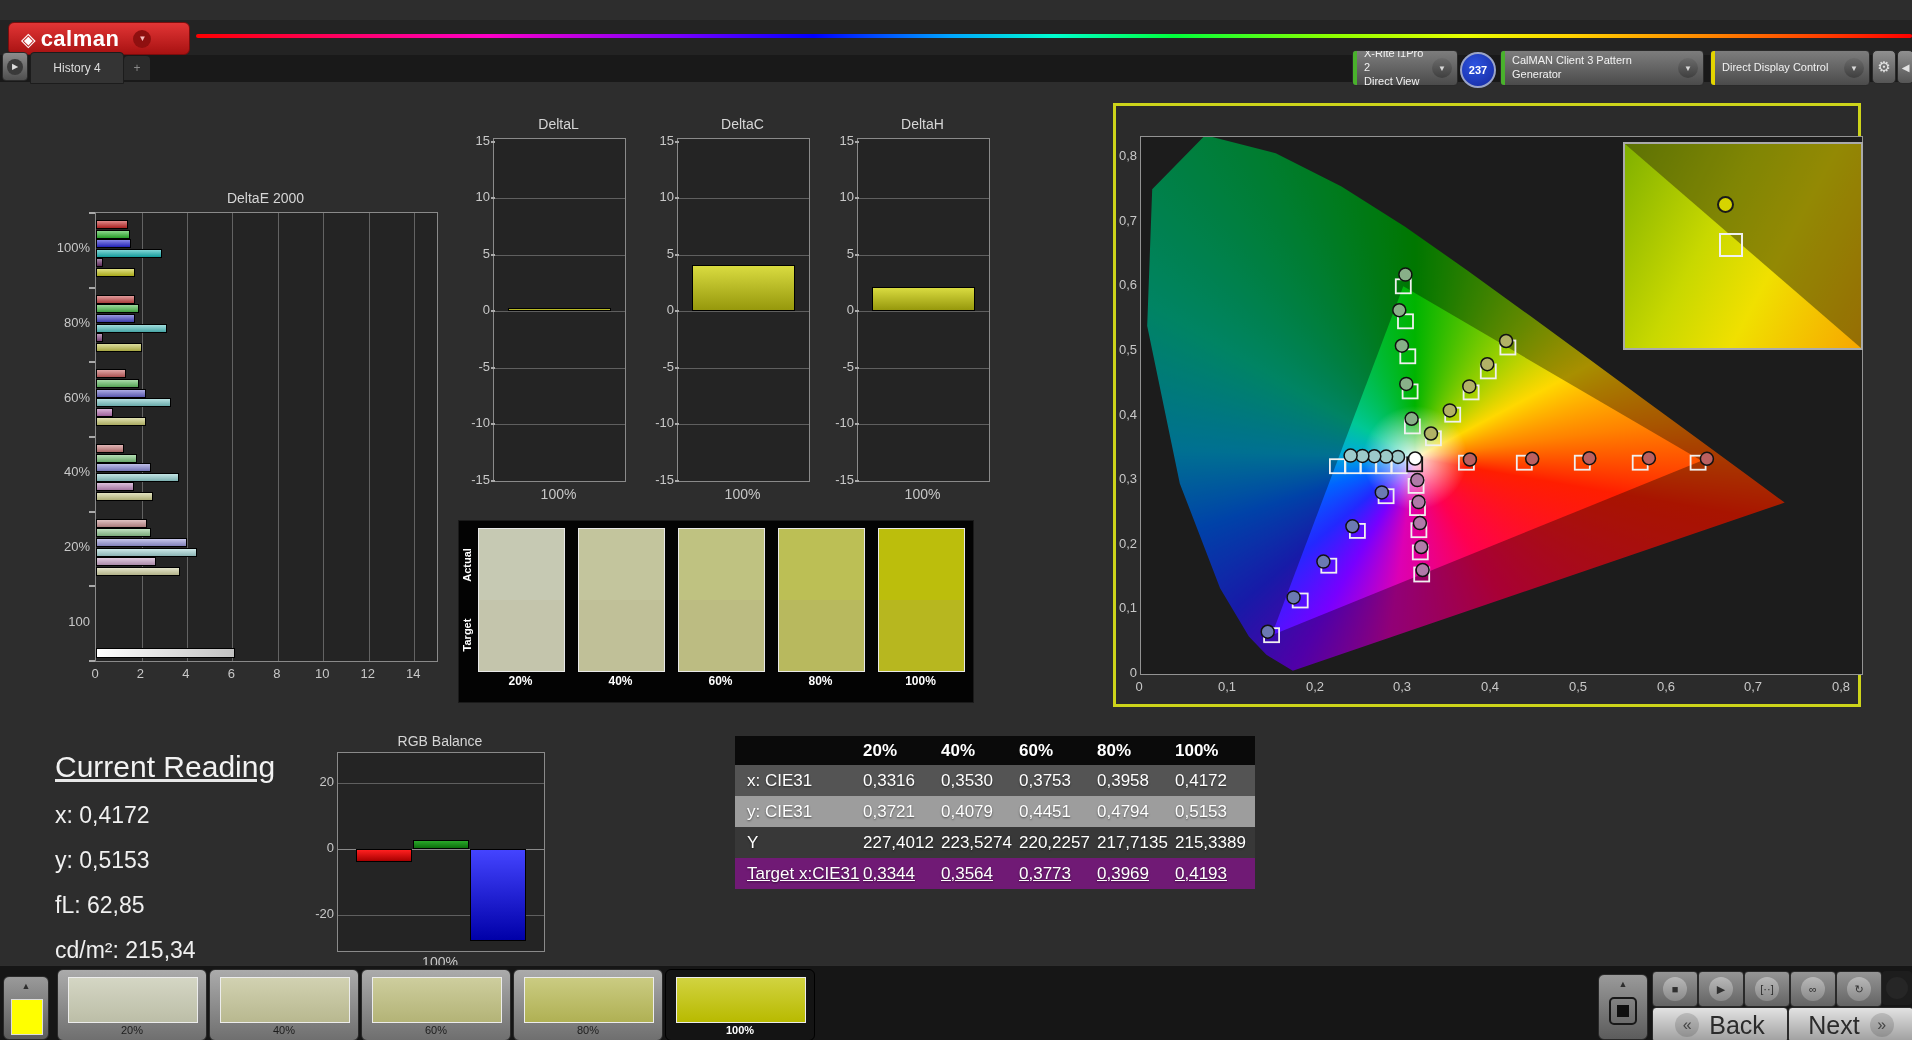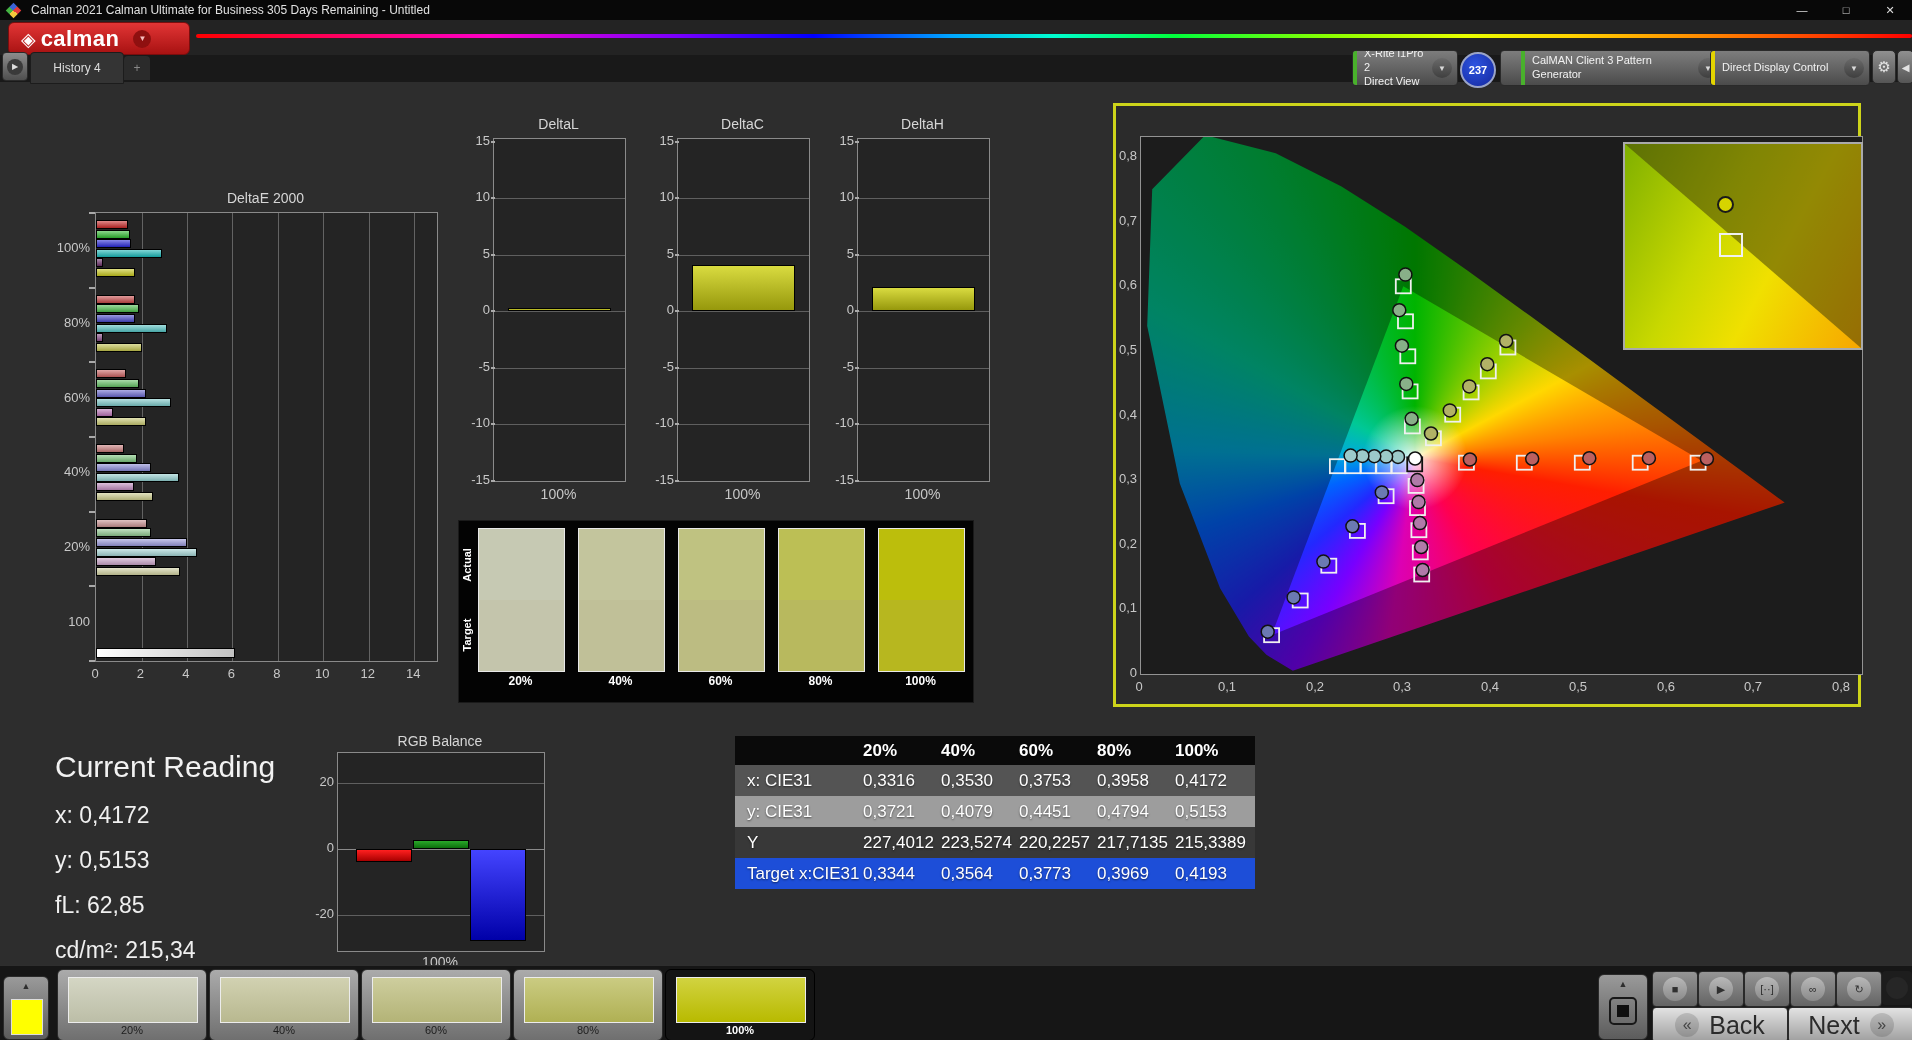--- a/index.html
+++ b/index.html
@@ -69,21 +69,21 @@
   .cie-layer{position:absolute;left:0;top:0;width:100%;height:100%;}
   #cie-inset{position:absolute;left:507px;top:36px;width:236px;height:204px;border:2px solid #aaa;
     background:linear-gradient(118deg,#7fb000 0%,#c8d800 38%,#f0e000 62%,#f7a600 100%);}
   .inset-dark{position:absolute;left:0;top:0;width:100%;height:100%;
     clip-path:polygon(0 0,100% 0,100% 100%);background:rgba(62,58,8,0.52);}
   .inset-circle{position:absolute;width:13px;height:13px;border-radius:50%;border:2px solid #1a1a1a;background:#d6d400;}
   .inset-square{position:absolute;width:20px;height:20px;border:2px solid #f0f0f0;}
   
   .rgbbar{position:absolute;border:1.5px solid #000;box-sizing:border-box;}
   
-  #current-reading{position:absolute;left:55px;top:750px;width:280px;}
+  #current-reading{position:absolute;left:55px;top:750px;width:280px;text-decoration:underline;}
   .cr-title{font-size:30px;font-weight:300;color:#f2f2f2;}
   .cr-line{position:absolute;left:0;font-size:23px;color:#f0f0f0;}
   
   #results-table{position:absolute;left:735px;top:736px;width:520px;}
   .trow{display:flex;height:31px;align-items:center;font-size:17px;color:#fff;
     text-shadow:0 1px 2px rgba(0,0,0,0.55);}
   .thead{height:29px;background:#0a0a0a;font-weight:bold;}
   .tlabel{width:128px;padding-left:12px;box-sizing:border-box;}
   .tcell{width:78px;box-sizing:border-box;}
   
@@ -115,29 +115,20 @@
     border:1px solid #2a2a2a;display:flex;align-items:center;justify-content:center;gap:10px;
     font-size:25px;color:#2b2b2b;}
   .nav-ic{width:24px;height:24px;border-radius:50%;background:rgba(0,0,0,0.14);display:flex;align-items:center;
     justify-content:center;font-size:16px;color:#444;}
 </style>
 </head>
 <body>
 
 <div class="screen">
 
-  <div class="titlebar">
-    <div class="app-icon"></div>
-    <div class="win-title">Calman 2021 Calman Ultimate for Business 305 Days Remaining  - Untitled</div>
-    <div class="win-btns">
-      <div class="win-btn">—</div>
-      <div class="win-btn">□</div>
-      <div class="win-btn">✕</div>
-    </div>
-  </div>
 
   <div class="toolbar">
     <div class="logo-btn">
       <span class="logo-glyph">◈</span>
       <span class="logo-text">calman</span>
       <span class="logo-dd">▼</span>
     </div>
     <div class="rainbow"></div>
   </div>
 
@@ -151,21 +142,21 @@
 
   <div class="dev-btn" style="left:1352px;width:104px;">
     <div class="dev-accent" style="background: rgb(73, 177, 44);"></div>
     <div class="dev-label">
       <div>X-Rite i1Pro 2</div>
         <div>Direct View</div>
     </div>
     <div class="dev-dd">▼</div>
   </div>
   <div class="badge">237</div>
-  <div class="dev-btn" style="left:1500px;width:202px;padding-left:20px;">
+  <div class="dev-btn" style="left:1500px;width:202px;">
     <div class="dev-accent" style="background: rgb(73, 177, 44);"></div>
     <div class="dev-label">CalMAN Client 3 Pattern Generator</div>
     <div class="dev-dd">▼</div>
   </div>
   <div class="dev-btn" style="left:1710px;width:158px;">
     <div class="dev-accent" style="background: rgb(227, 212, 0);"></div>
     <div class="dev-label">Direct Display Control</div>
     <div class="dev-dd">▼</div>
   </div>
   <div class="sq-btn" style="left:1872px;width:22px;height:32px;font-size:15px;">
@@ -496,21 +487,21 @@
         <div class="tcell">0,5153</div>
       </div>
       <div class="trow" style="background: rgb(56, 56, 56);">
         <div class="tlabel">Y</div>
         <div class="tcell">227,4012</div>
         <div class="tcell">223,5274</div>
         <div class="tcell">220,2257</div>
         <div class="tcell">217,7135</div>
         <div class="tcell">215,3389</div>
       </div>
-      <div class="trow" style="background: #1d4ed8;">
+      <div class="trow" style="background: #701a75; text-decoration: underline;">
         <div class="tlabel">Target x:CIE31</div>
         <div class="tcell">0,3344</div>
         <div class="tcell">0,3564</div>
         <div class="tcell">0,3773</div>
         <div class="tcell">0,3969</div>
         <div class="tcell">0,4193</div>
       </div>
     </div>
 
   <div class="bottombar">

